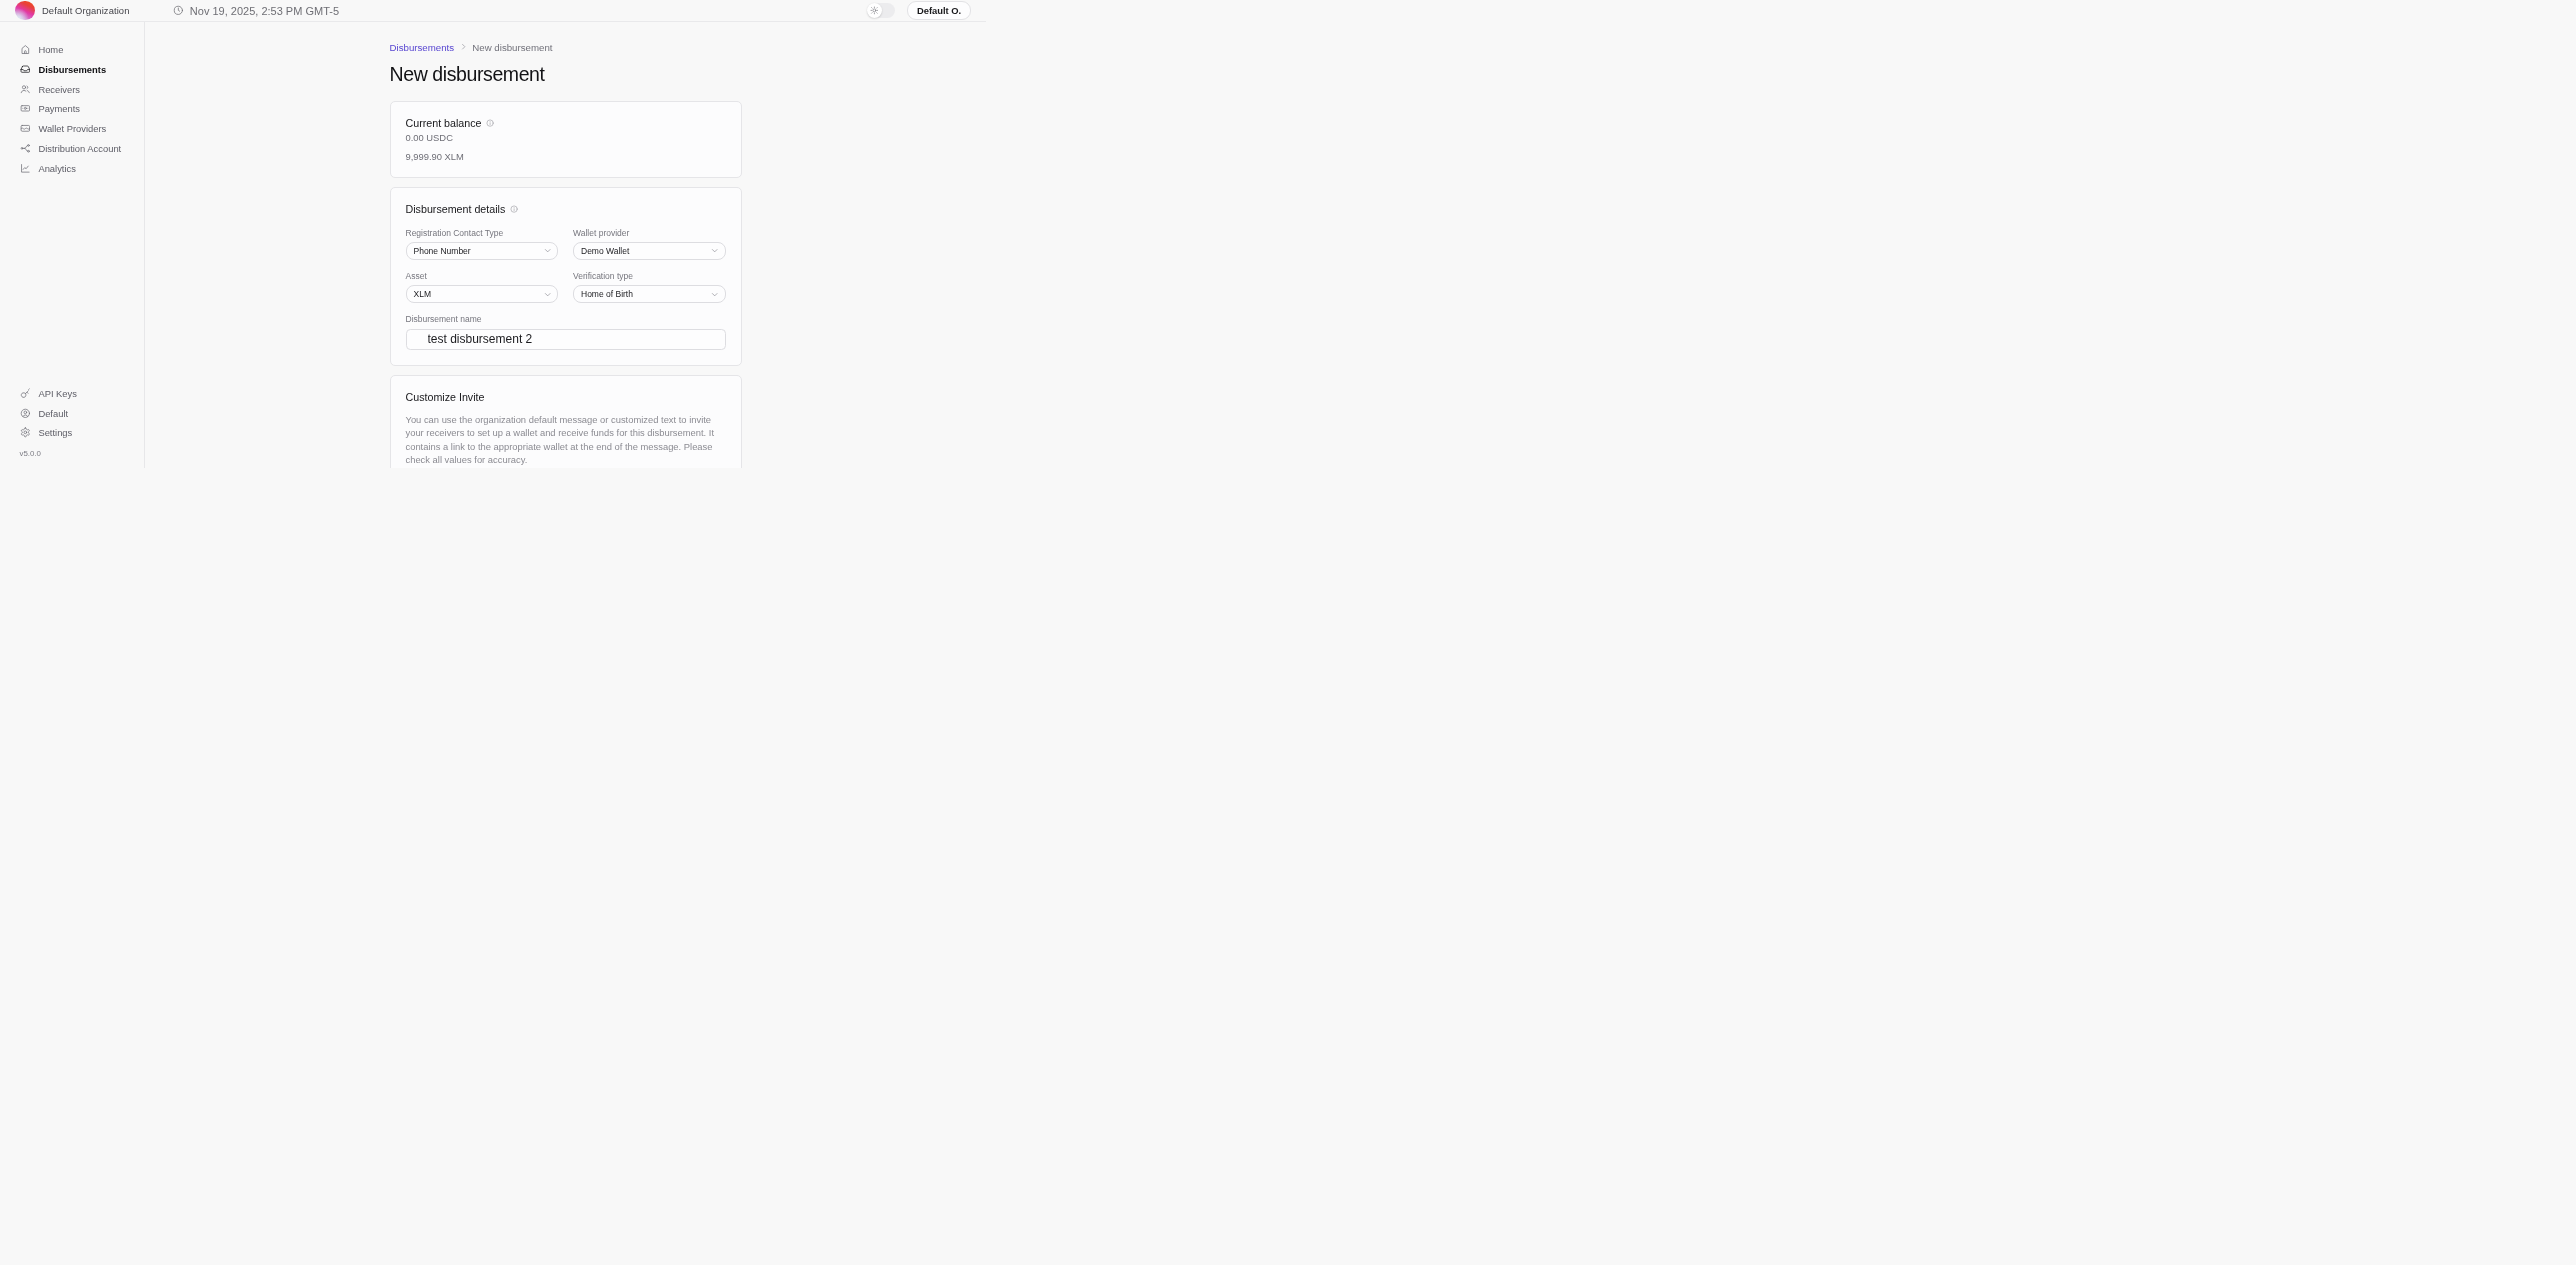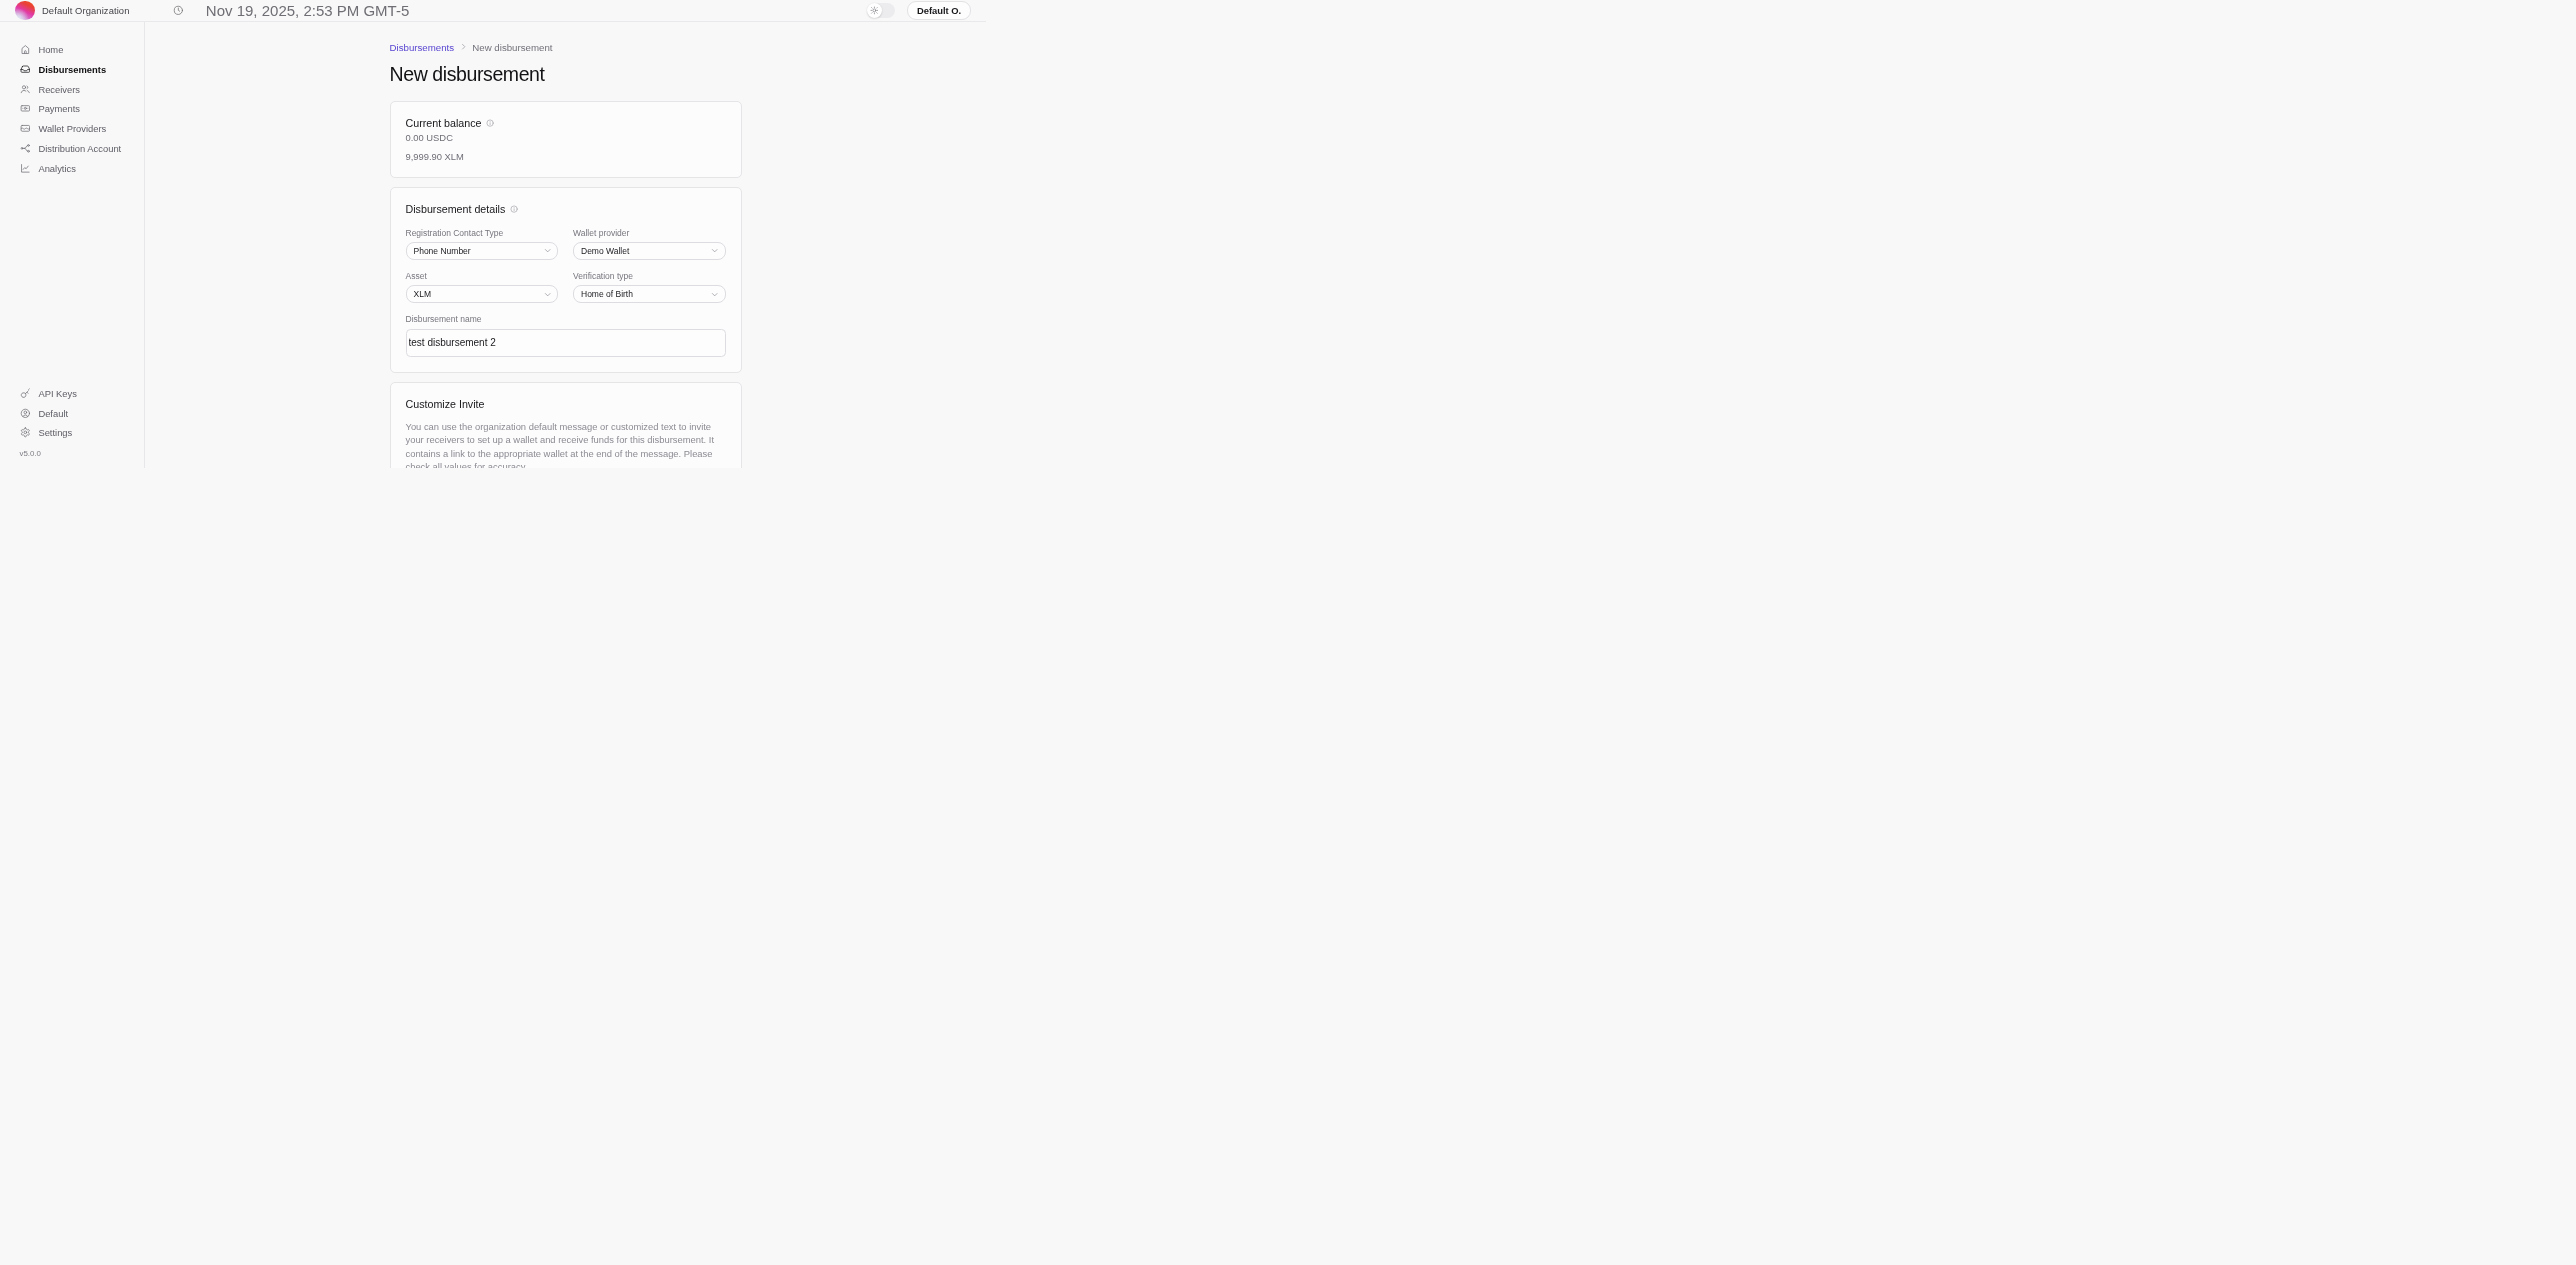--- a/index.html
+++ b/index.html
@@ -18,21 +18,21 @@
     padding: 0 15px; border-bottom: 0.6px solid #e9e9eb; background: #f8f8f8;
   }
   .logo {
     width: 19.5px; height: 19.5px; border-radius: 50%;
     background:
       radial-gradient(90% 90% at 18% 88%, rgba(223,232,243,.95) 0%, rgba(223,232,243,0) 55%),
       linear-gradient(207deg, #ef4b22 10%, #e8403c 28%, #e23aa4 52%, #d46cc4 70%, #dde8f3 95%);
   }
   .org-name { margin-left: 7.5px; font-size: 9.4px; font-weight: 500; color: #434349; letter-spacing: 0.1px; }
   .datetime { margin-left: 44px; display: flex; align-items: center; gap: 5.7px; color: #6e6e74; }
-  .datetime .txt { font-size: 15px; margin-left: 16px; }
+  .datetime .txt { font-size: 11px; }
   .topbar-right { margin-left: auto; display: flex; align-items: center; gap: 12.6px; }
   .toggle {
     position: relative; width: 28px; height: 15px; border-radius: 7.5px;
     background: #ececee; cursor: pointer;
   }
   .toggle .knob {
     position: absolute; left: 0; top: 0; width: 15px; height: 15px; border-radius: 50%;
     background: #ffffff; box-shadow: 0 0.6px 1.9px rgba(0,0,0,.18);
     display: flex; align-items: center; justify-content: center; color: #7a7a80;
   }
@@ -87,22 +87,22 @@
   .field { display: flex; flex-direction: column; }
   .field.full { grid-column: 1 / -1; }
   .field-label { font-size: 8.5px; color: #75757d; margin: 11.3px 0 4.4px; }
   .select {
     height: 17.6px; border: 0.6px solid #dddde1; border-radius: 8px; background: #fdfdfe;
     display: flex; align-items: center; justify-content: space-between;
     padding: 0 5px 0 7px; font-size: 8.5px; color: #1b1b1f; cursor: pointer;
   }
   .select .chev { color: #8e8e95; }
   .text-input {
-    height: 28px; width: 100%; border: 0.6px solid #dddde1; border-radius: 4.4px;
-    background: #fdfdfe; padding: 0 2px; font-size: 10px; color: #1b1b1f;
+    height: 21px; width: 100%; border: 0.6px solid #dddde1; border-radius: 4.4px;
+    background: #fdfdfe; padding: 0 21px; font-size: 12px; color: #1b1b1f;
     font-family: "Liberation Sans", sans-serif; outline: none;
   }
   .invite-text { margin-top: 10px; font-size: 9.4px; line-height: 13.5px; color: #8b8b92; }
 </style>
 </head>
 <body>
 
 <div class="topbar">
   <div class="logo"></div>
   <div class="org-name">Default Organization</div>

